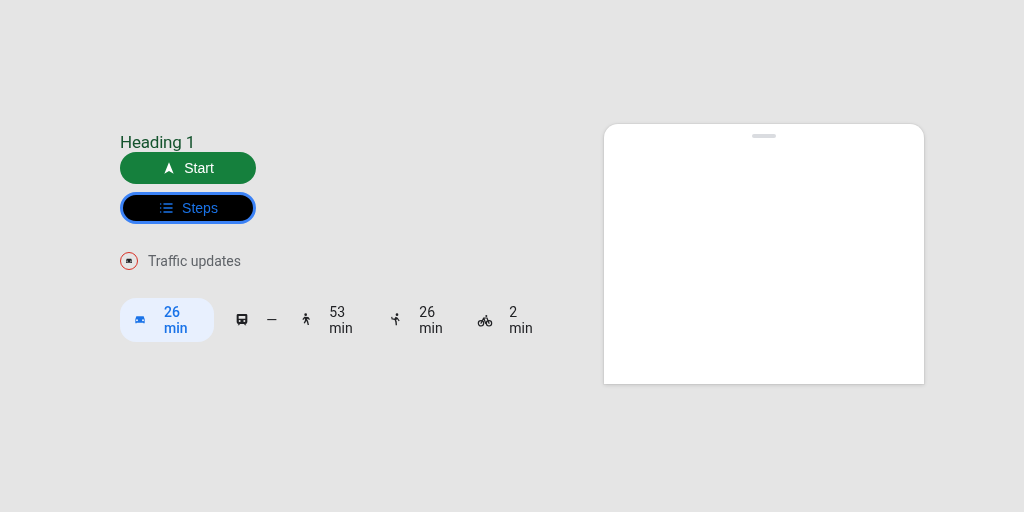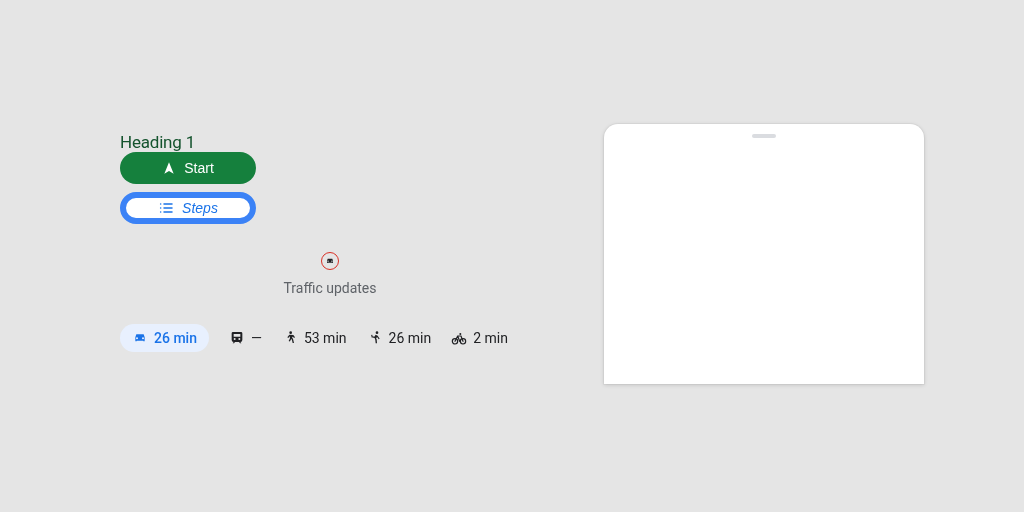--- a/index.html
+++ b/index.html
@@ -40,34 +40,32 @@
     font-size: 14px;
     font-weight: 500;
     cursor: pointer;
     border: none;
   }
   .btn-primary {
     background: #15803d;
     color: #fff;
   }
   .btn-secondary {
-    background: #ffffff;
+    background: #000000;
     color: #1a73e8;
-    border: 6px solid #3b82f6;
-    font-style: italic;
+    border: 3px solid #3b82f6;
   }
   .btn-row { margin-bottom: 8px; }
   .btn svg { display: block; }
   .updates {
     display: flex;
     align-items: center;
     gap: 10px;
     margin-top: 28px;
     margin-bottom: 28px;
-    flex-direction: column;
   }
   .updates-icon {
     width: 18px;
     height: 18px;
     border: 1.5px solid #d93025;
     border-radius: 50%;
     display: flex;
     align-items: center;
     justify-content: center;
   }
@@ -76,21 +74,21 @@
     color: #5f6368;
   }
   .modes {
     display: flex;
     align-items: center;
     gap: 20px;
   }
   .mode {
     display: inline-flex;
     align-items: center;
-    gap: 6px;
+    gap: 16px;
     font-size: 14px;
     color: #202124;
     cursor: pointer;
   }
   .mode.active {
     background: #e8f0fe;
     color: #1a73e8;
     padding: 6px 12px;
     border-radius: 16px;
     font-weight: 500;

